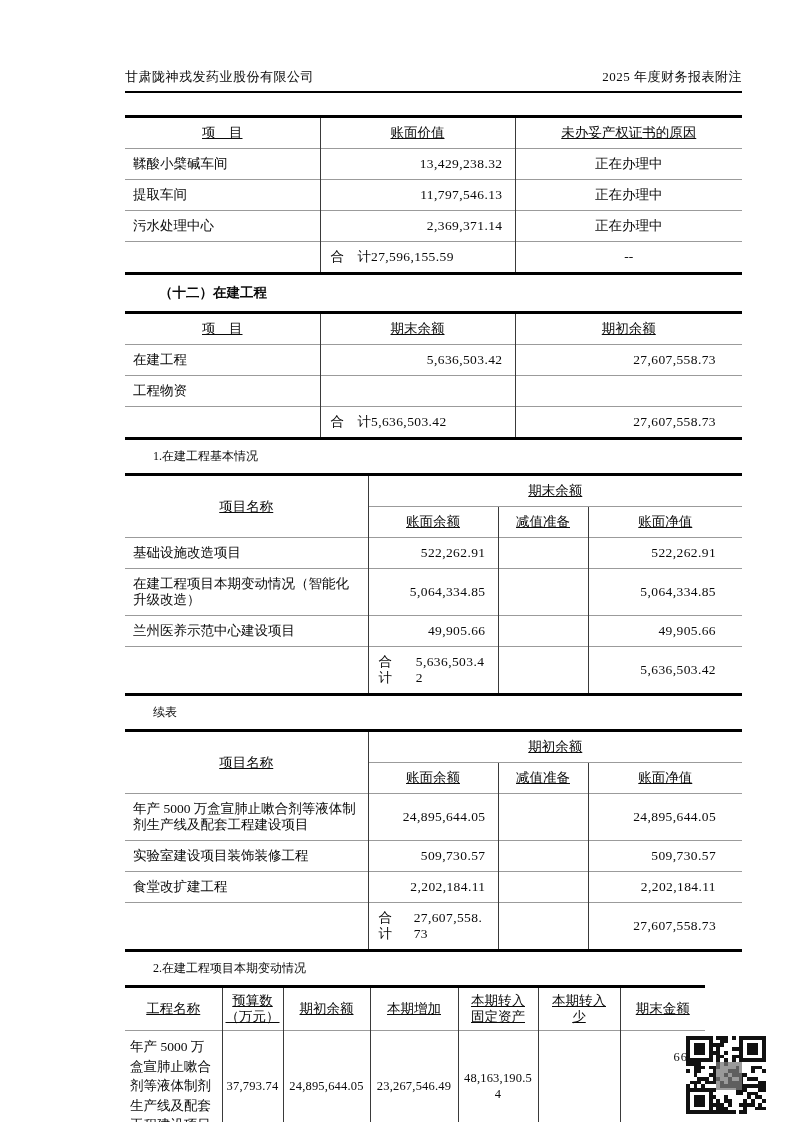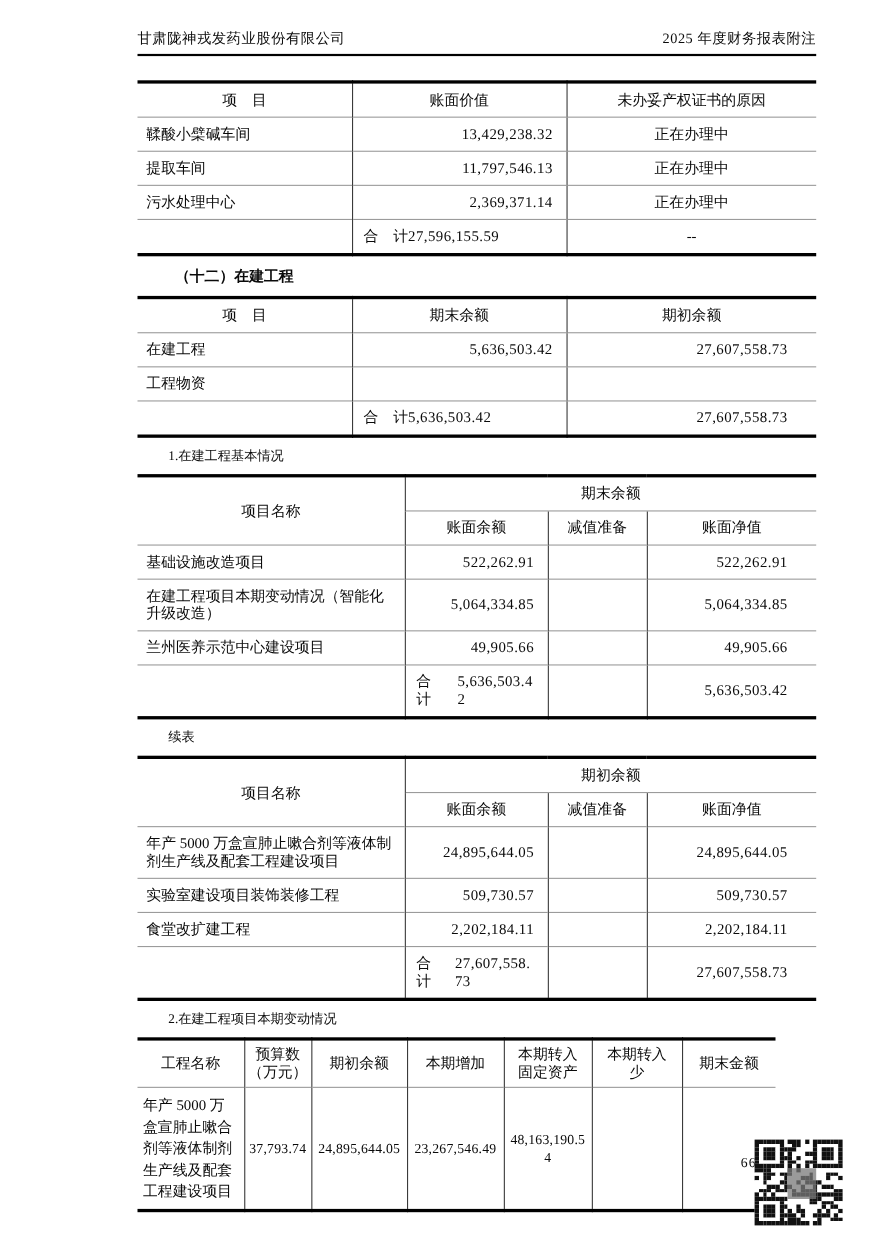--- a/index.html
+++ b/index.html
@@ -1,29 +1,29 @@
 <!DOCTYPE html>
 <html><head>
 <meta charset="utf-8">
 <style>
   html,body{margin:0;padding:0;background:#e8e8e8;}
   .page{position:relative;width:794px;height:1122px;margin:0 auto;background:#ffffff;
         font-family:"Liberation Serif","DejaVu Serif",serif;color:#0a0a0a;overflow:hidden;}
   .content{position:absolute;left:125px;top:0;width:617px;}
   .doc-header{display:flex;justify-content:space-between;align-items:flex-end;
-              padding-top:26px;padding-bottom:5px;border-bottom:2px solid #000;
+              padding-top:68px;padding-bottom:5px;border-bottom:2px solid #000;
               font-size:13px;letter-spacing:0.5px;}
   table{border-collapse:collapse;table-layout:fixed;width:617px;
         border-top:3px solid #000;border-bottom:3px solid #000;font-size:13.5px;}
   td{padding:7px 6px;line-height:16px;vertical-align:middle;word-break:break-all;}
   td+td{border-left:1px solid #3a3a3a;}
   td.c0{border-left:none;}
   td.vl{border-left:1px solid #3a3a3a;}
   tr+tr td{border-top:1px solid #9b9b9b;}
-  .h{text-align:center;}
+  .h{text-align:center;text-decoration:underline;}
   .item{text-align:left;padding-left:8px;}
   .num{text-align:right;padding-right:12px;letter-spacing:0.4px;}
   .numlast{text-align:right;padding-right:26px;letter-spacing:0.4px;}
   .ctr{text-align:center;}
   .totwrap{display:flex;align-items:center;padding:0 6px 0 4px;}
   .totwrap .tv{letter-spacing:0.4px;}
   .sec{font-size:12px;margin:8px 0 8px 28px;}
   .sec-bold{font-family:"Liberation Sans","DejaVu Sans",sans-serif;font-weight:700;
             font-size:13.5px;margin:9px 0 9px 34px;}
   .t1{margin-top:22px;}

